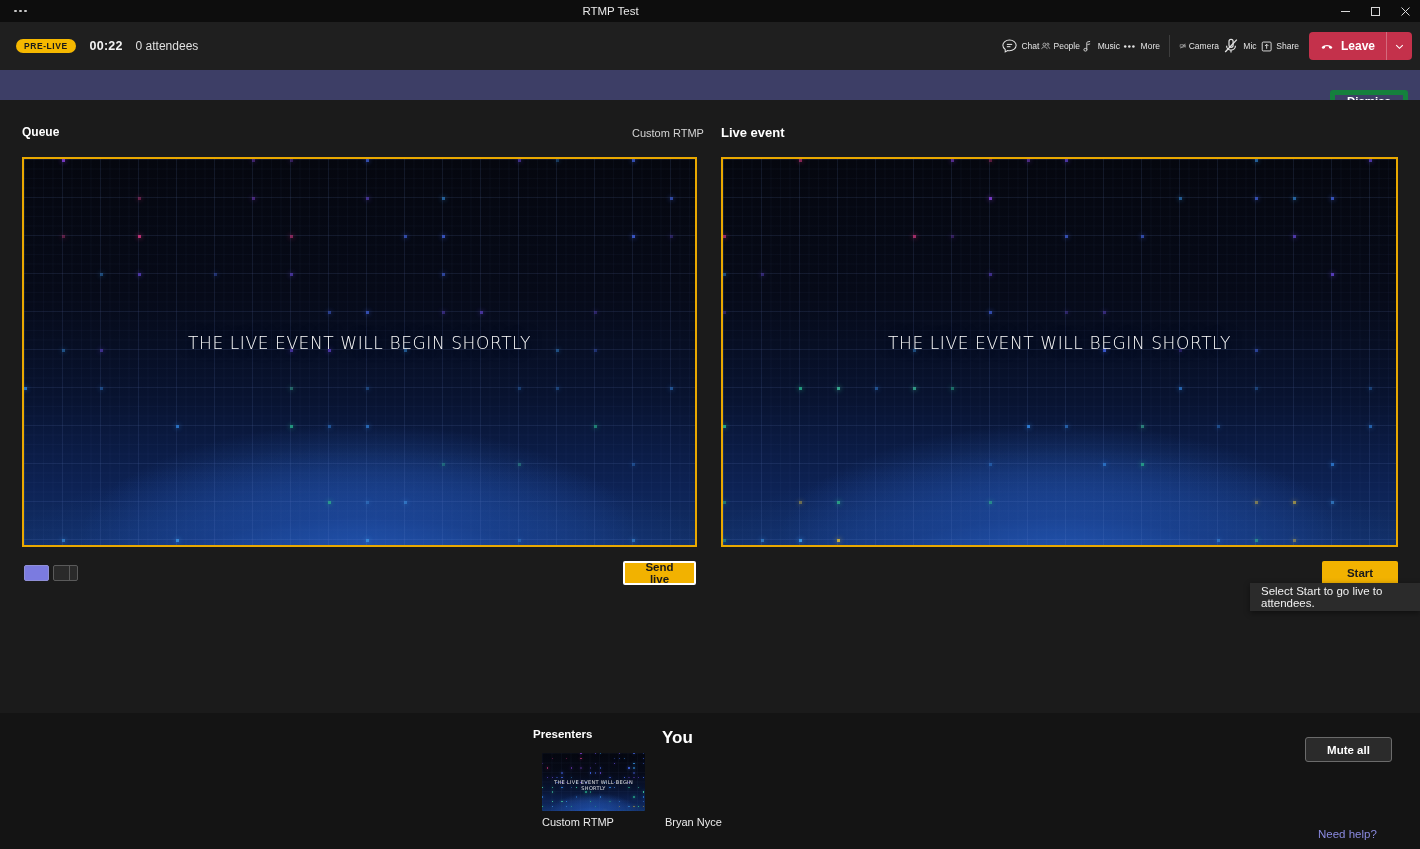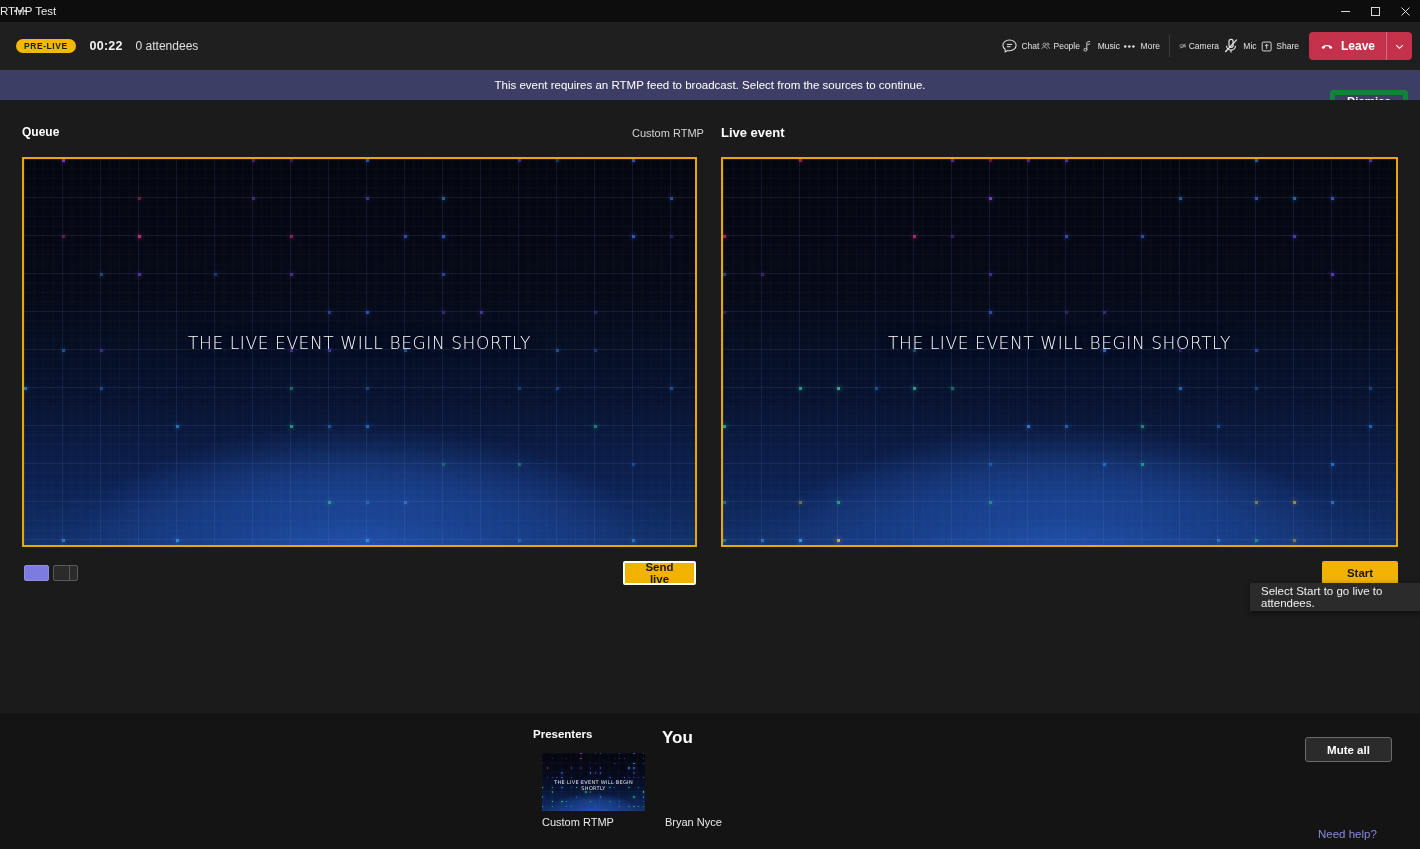--- a/index.html
+++ b/index.html
@@ -17,21 +17,21 @@
     background: #0d0d0d;
     display: flex; align-items: center;
   }
   .tb-dots {
     position: absolute; left: 8px; top: 0; height: 22px;
     display: flex; align-items: center; gap: 2.5px;
     padding: 0 6px;
   }
   .tb-dots i { width: 2.5px; height: 2.5px; border-radius: 50%; background: #c8c8c8; display:block; }
   .tb-title {
-    position: absolute; left: 0; width: 1221px; text-align: left;
+    position: absolute; left: 0; width: 1221px; text-align: center;
     font-size: 11.5px; color: #e8e8e8; line-height: 22px;
   }
   .wincontrols {
     position: absolute; right: 0; top: 0; height: 22px; display: flex;
   }
   .wc { width: 30px; height: 22px; display: flex; align-items: center; justify-content: center; }
   .wc svg { display: block; }
 
   
   .cmdbar {
@@ -321,21 +321,20 @@
       <div class="leave-chev">
         <svg width="11" height="11" viewBox="0 0 12 12">
           <path d="M2.4 4.4L6 8l3.6-3.6" fill="none" stroke="#ffffff" stroke-width="1.2"></path>
         </svg>
       </div>
     </div>
   </div>
 </div>
 
 <div class="banner">
-  <div class="txt">This event requires an RTMP feed to broadcast. Select from the sources to continue.</div>
   <button class="dismiss">Dismiss</button>
 </div>
 
 <div class="stage">
 
   <div class="hdr-queue">Queue</div>
   <div class="hdr-rtmp">Custom RTMP</div>
   <div class="hdr-live">Live event</div>
 
   <div class="vid left">

